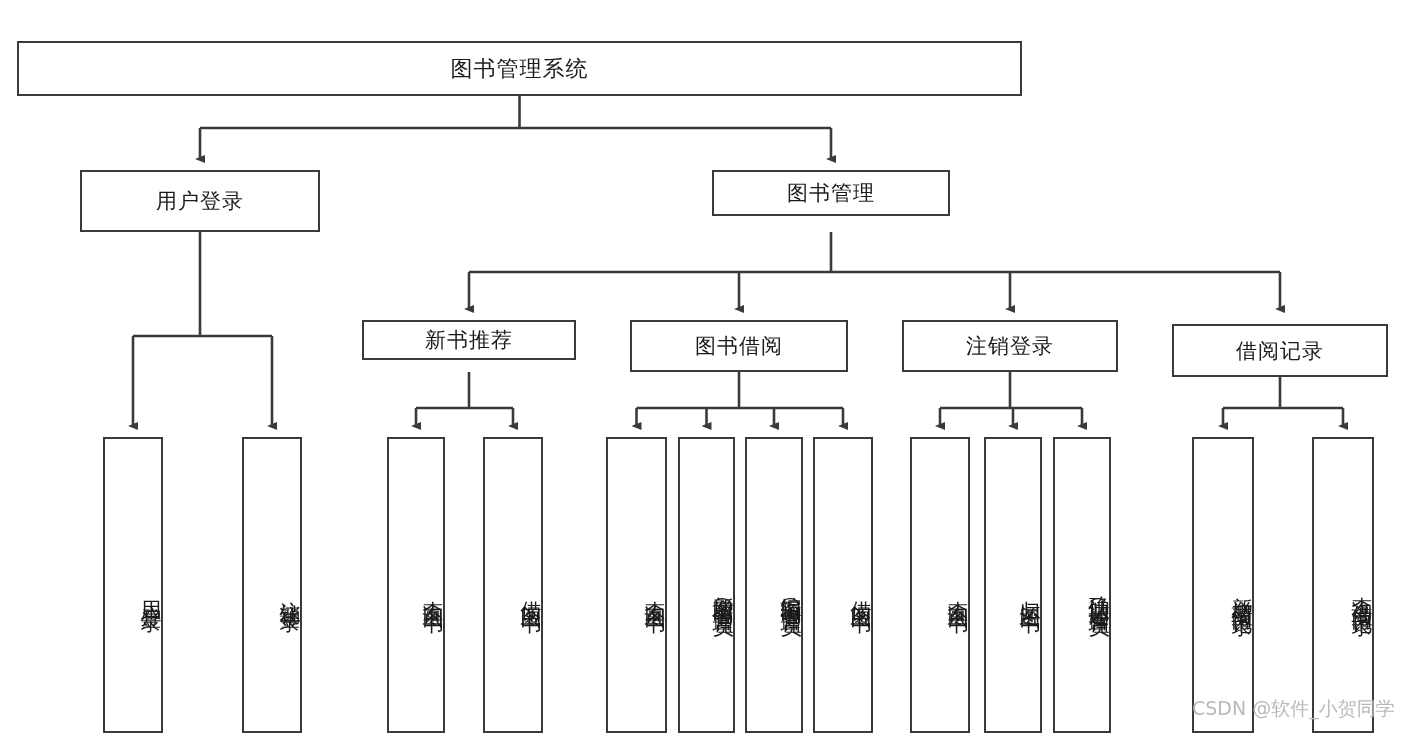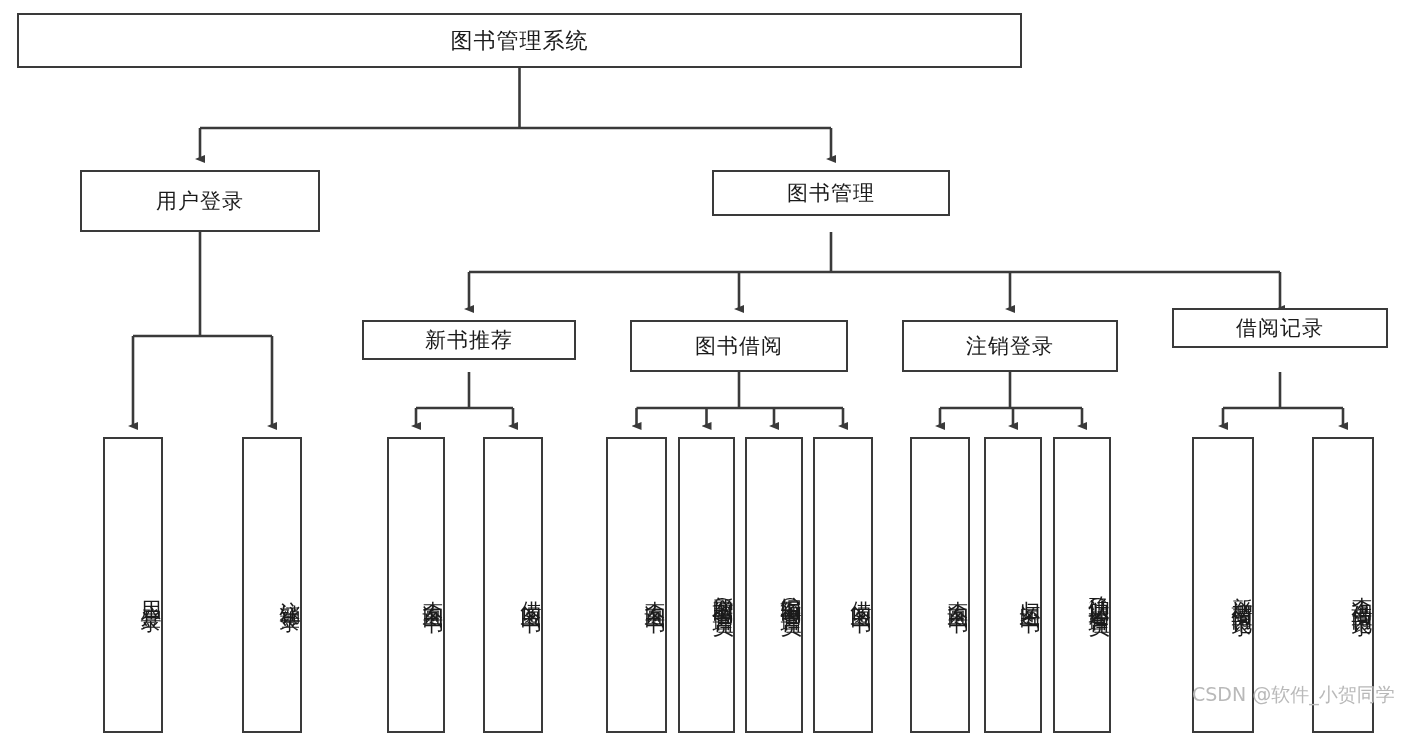--- a/index.html
+++ b/index.html
@@ -20,21 +20,21 @@
     display:flex;
     align-items:center;
     justify-content:center;
     color:#1b1b1b;
     z-index:2;
   }
   .node.h{
     font-size:21px;
     letter-spacing:1px;
   }
-  .node.root{font-size:22px;}
+  .node.root{font-size:22px;margin-top:28px;}
   .node.v{
     writing-mode:vertical-rl;
     text-orientation:upright;
     font-size:21px;
     letter-spacing:4px;
     line-height:1;
     align-items:flex-start;
     justify-content:center;
     padding-top:14px;
   }
@@ -111,21 +111,21 @@
       </div>
       <div class="node h" style="left: 362px; top: 320px; width: 214px; height: 40px;">
         <span>新书推荐</span>
       </div>
       <div class="node h" style="left: 630px; top: 320px; width: 218px; height: 52px;">
         <span>图书借阅</span>
       </div>
       <div class="node h" style="left: 902px; top: 320px; width: 216px; height: 52px;">
         <span>注销登录</span>
       </div>
-      <div class="node h" style="left: 1172px; top: 308px; width: 216px; height: 40px;">
+      <div class="node h" style="left: 1172px; top: 324px; width: 216px; height: 53px;">
         <span>借阅记录</span>
       </div>
       <div class="node v" style="left: 103px; top: 437px; width: 60px; height: 296px;">
         <span class="vlabel">用户登录</span>
       </div>
       <div class="node v" style="left: 242px; top: 437px; width: 60px; height: 296px;">
         <span class="vlabel">注销登录</span>
       </div>
       <div class="node v" style="left: 387px; top: 437px; width: 58px; height: 296px;">
         <span class="vlabel">查询图书</span>
@@ -156,13 +156,13 @@
       </div>
       <div class="node v" style="left: 1192px; top: 437px; width: 62px; height: 296px;">
         <span class="vlabel">新增借阅记录</span>
       </div>
       <div class="node v" style="left: 1312px; top: 437px; width: 62px; height: 296px;">
         <span class="vlabel">查询借阅记录</span>
       </div>
     </div>
 </div>
 
-<div class="watermark" style="left: 1192px; top: 682px;">CSDN @软件_小贺同学</div>
+<div class="watermark" style="left: 1192px; top: 696px;">CSDN @软件_小贺同学</div>
 
 </body></html>

